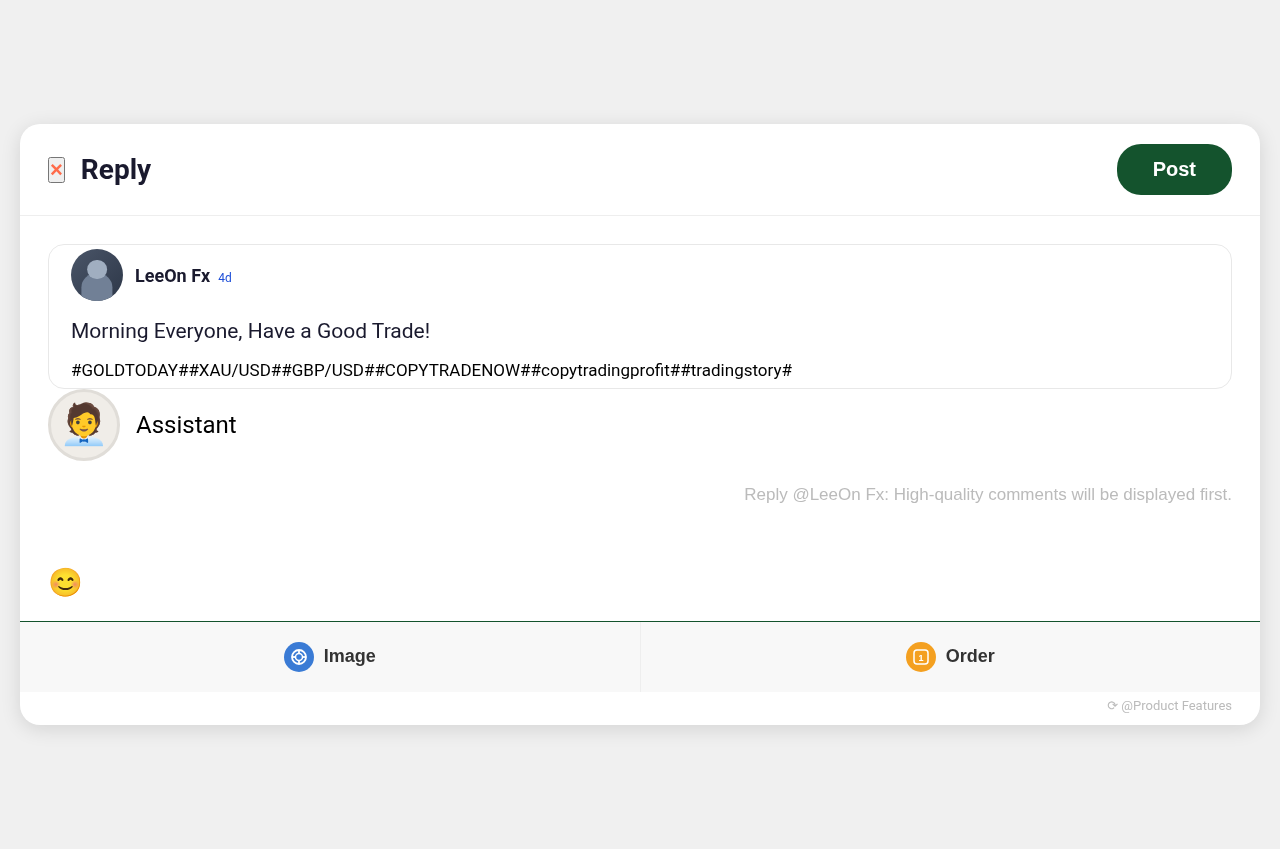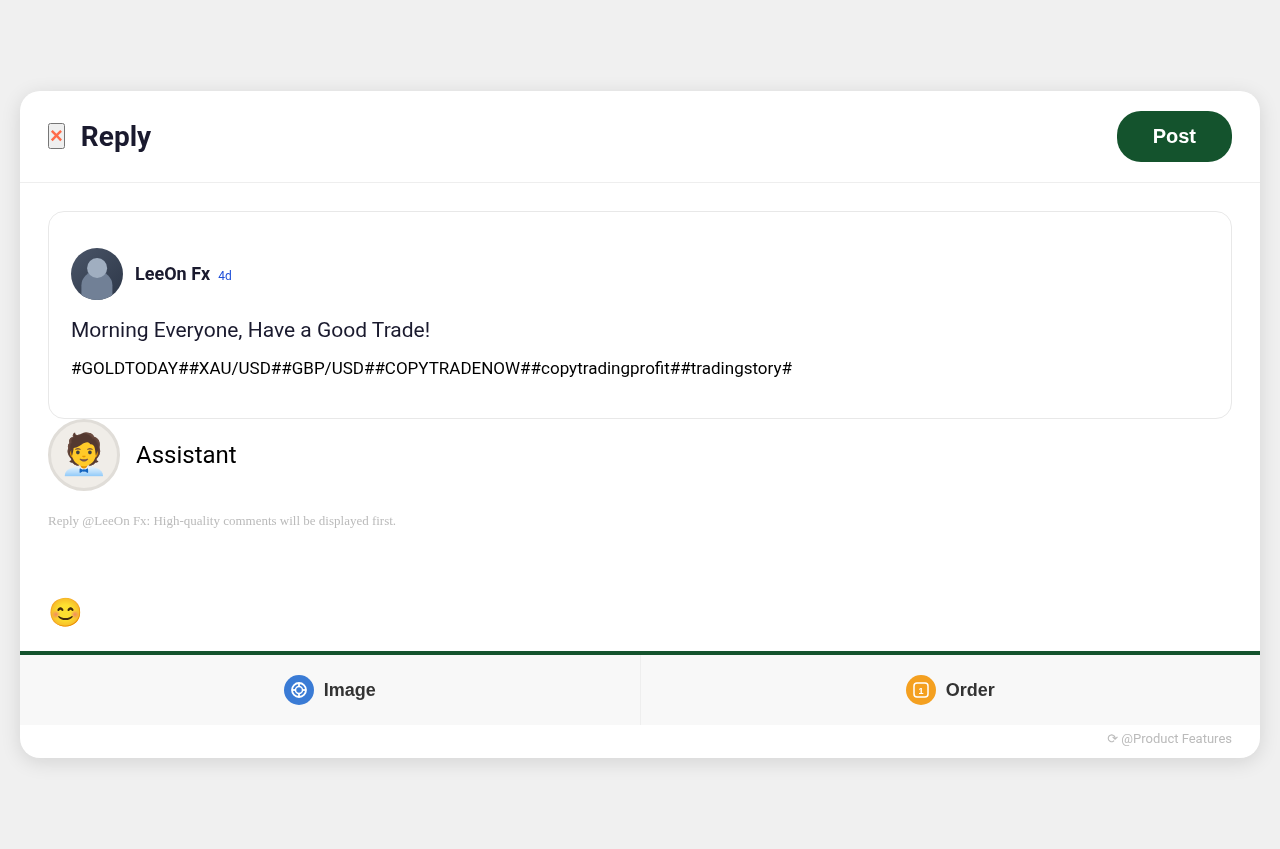--- a/index.html
+++ b/index.html
@@ -68,21 +68,21 @@
 
     
     .modal-body {
       padding: 28px 28px 0 28px;
     }
 
     
     .original-post-card {
       border: 1.5px solid #e8e8e8;
       border-radius: 16px;
-      padding: 36px 22px;
+      padding: 4px 22px;
     }
 
     .post-author-row {
       display: flex;
       align-items: center;
       gap: 12px;
       margin-bottom: 14px;
     }
 
     .author-avatar {
@@ -199,28 +199,29 @@
       font-size: 24px;
       font-weight: 400;
       color: #000000;
     }
 
     .reply-input-area {
       width: 100%;
       min-height: 60px;
       border: none;
       outline: none;
-      font-size: 13px;
+      font-size: 17px;
       color: #aaaaaa;
       resize: none;
-      font-family: Liberation Serif, serif;
+      font-family: Liberation Sans, sans-serif;
       line-height: 1.6;
       padding: 0;
       margin-bottom: 20px;
       background: transparent;
+      text-align: right;
     }
 
     .reply-input-area::placeholder {
       color: #bbbbbb;
     }
 
     
     .emoji-row {
       padding: 8px 0 16px 0;
     }
@@ -230,21 +231,21 @@
       border: none;
       cursor: pointer;
       font-size: 28px;
       padding: 0;
       line-height: 1;
     }
 
     
     .bottom-toolbar {
       display: flex;
-      border-top: 4px solid #14532d;
+      border-top: 1px solid #14532d;
       margin-top: 8px;
     }
 
     .toolbar-btn {
       flex: 1;
       display: flex;
       align-items: center;
       justify-content: center;
       gap: 10px;
       padding: 20px 0;

